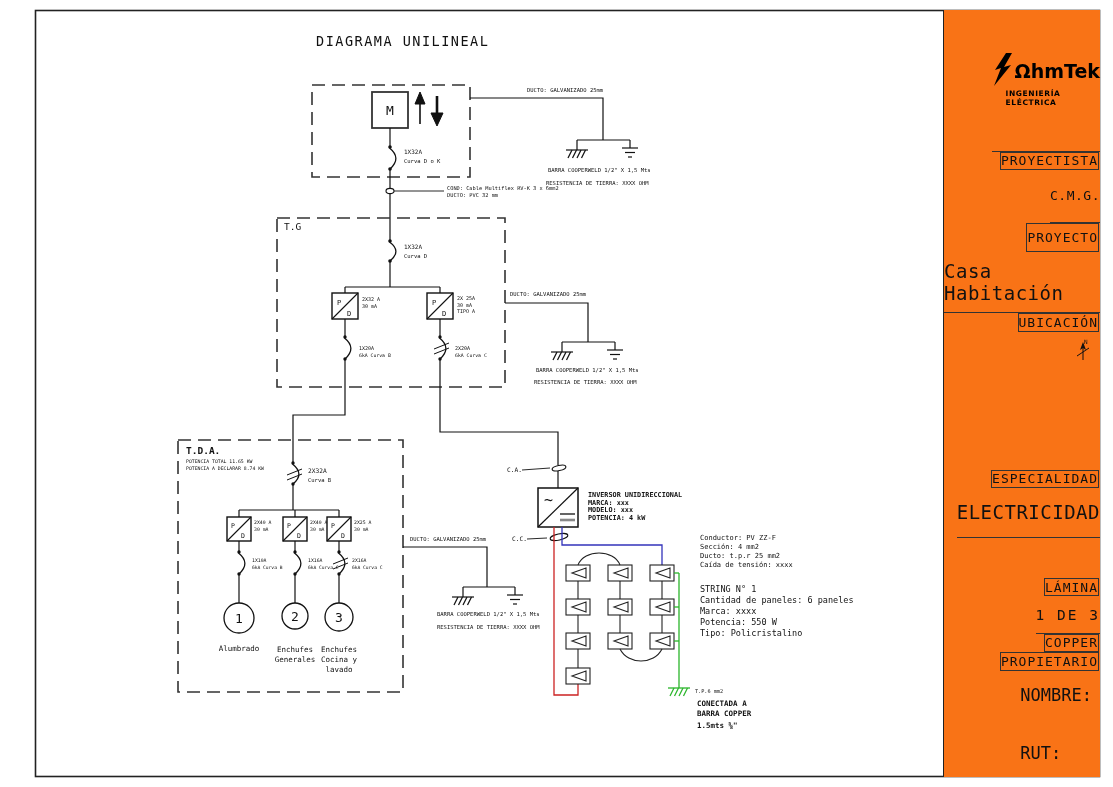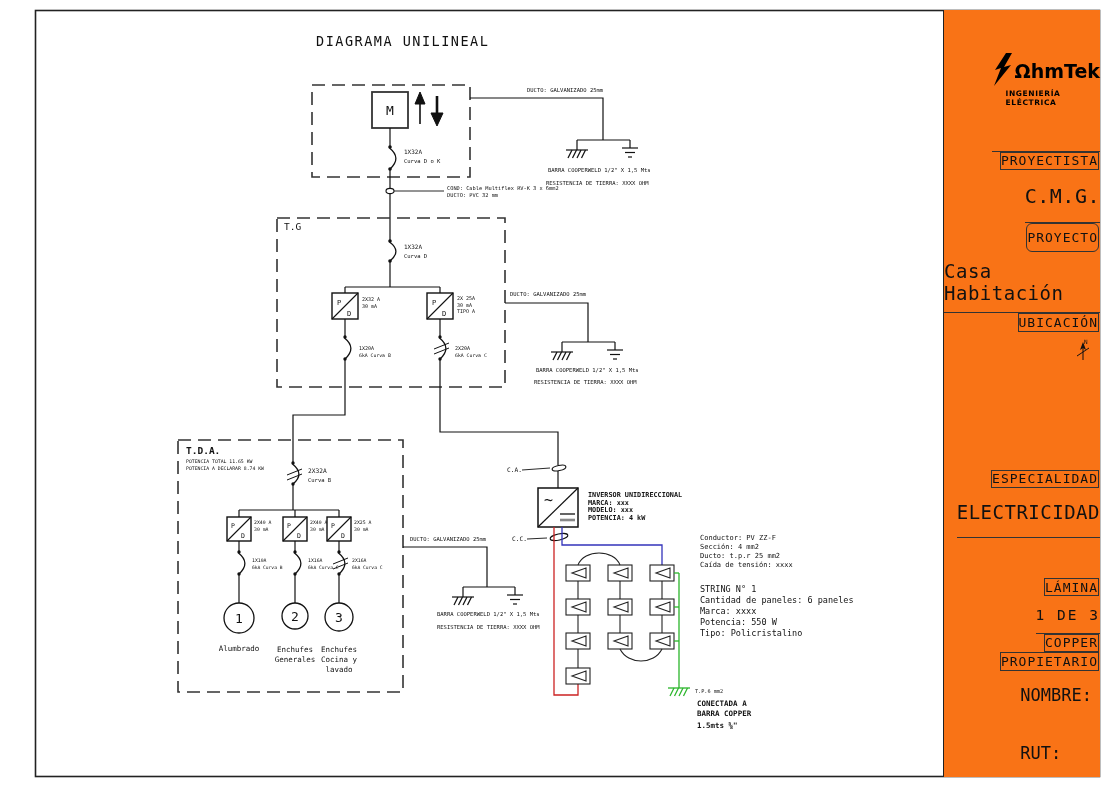--- a/index.html
+++ b/index.html
@@ -397,23 +397,23 @@
         <span class="logo-text">ΩhmTek</span>
       </div>
       <div class="logo-sub">
         <div>INGENIERÍA</div>
         <div>ELÉCTRICA</div>
       </div>
     </div>
   </div>
 
   <div class="tb-header" style="height:20px;">PROYECTISTA</div>
-  <div class="tb-cell tb-value" style="height:59px;border-bottom:1.5px solid #333;font-size:20px;">C.M.G.</div>
-
-  <div class="tb-header" style="height:32px;border-radius:6px;">PROYECTO</div>
+  <div class="tb-cell tb-value" style="height:59px;border-bottom:1.5px solid #333;font-size:13px;">C.M.G.</div>
+
+  <div class="tb-header" style="height:32px;">PROYECTO</div>
   <div class="tb-cell tb-value" style="height:69px;border-bottom:1.5px solid #333;">Casa Habitación</div>
 
   <div class="tb-header" style="height:20px;">UBICACIÓN</div>
   <div class="tb-cell" style="height:114px;border-bottom:1.5px solid #333;">
     <div class="north">
       <svg width="18" height="24" viewBox="0 0 18 24">
         <text x="10" y="6" font-size="6" font-family="DejaVu Sans Mono, monospace" fill="#111">N</text>
         <line x1="9" y1="22" x2="9" y2="6" stroke="#111" stroke-width="1"></line>
         <polygon points="9,4 6,12 9,10 12,12" fill="#111"></polygon>
         <line x1="3" y1="18" x2="15" y2="10" stroke="#111" stroke-width="1"></line>

